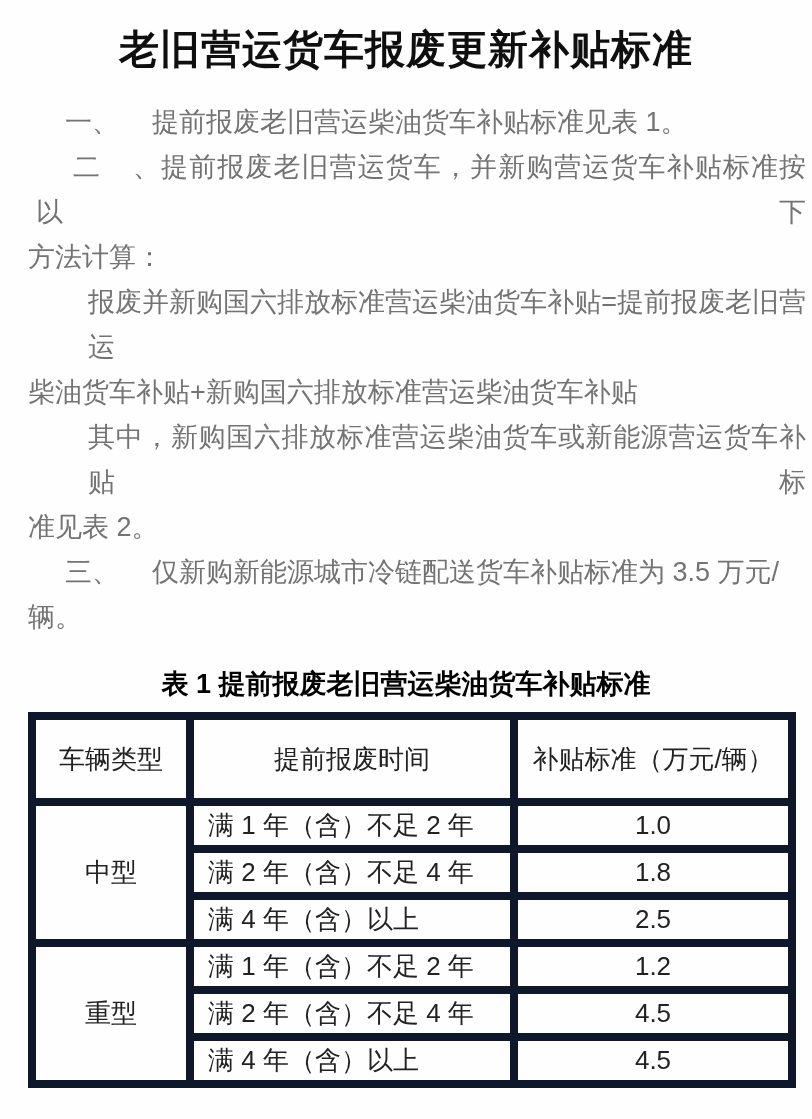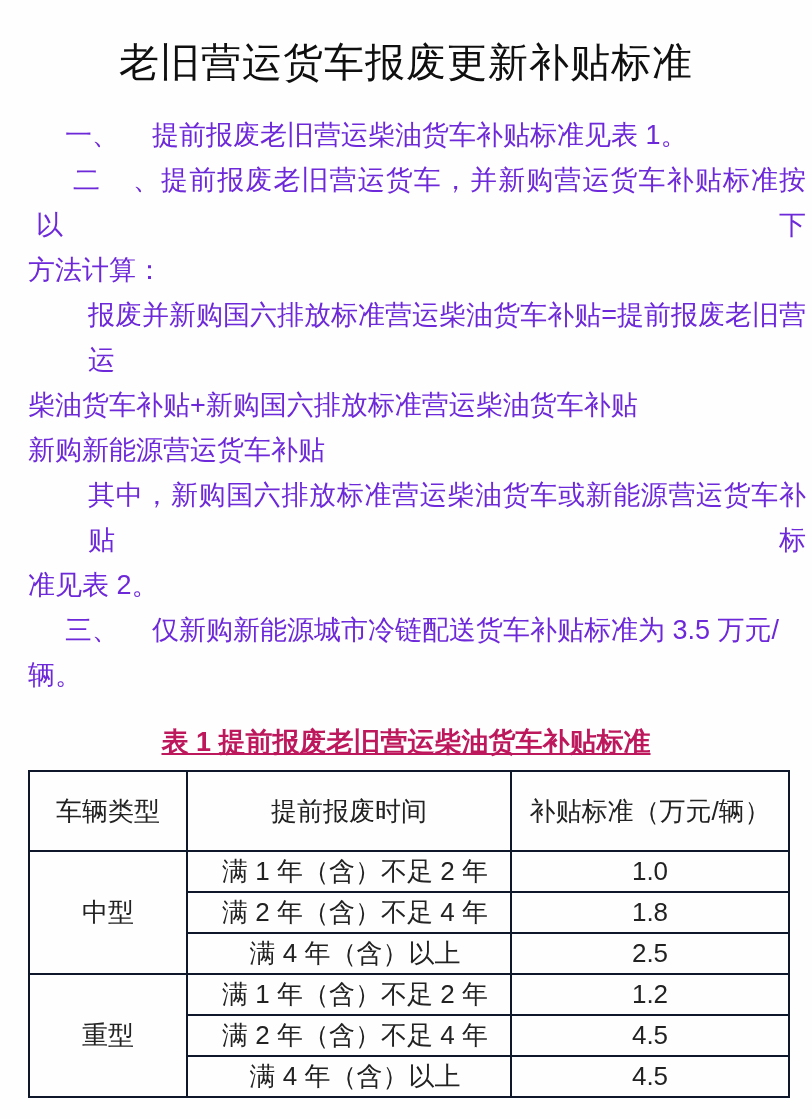--- a/index.html
+++ b/index.html
@@ -8,90 +8,88 @@
     width: 812px;
     height: 1119px;
     margin: 0 auto;
     background: #fefefe;
     overflow: hidden;
     font-family: "Liberation Sans", "DejaVu Sans", sans-serif;
     color: #222222;
     box-sizing: border-box;
   }
   .doc-title {
-    margin-top: 33px;
+    margin-top: 20px;
     text-align: center;
     font-size: 40px;
     line-height: 58px;
-    font-weight: 400;
+    font-weight: 700;
     color: #0f0f0f;
     letter-spacing: 1px;
   }
   .doc-body {
     margin-top: 22px;
     padding-left: 28px;
     padding-right: 6px;
   }
   .line {
     font-size: 27px;
     line-height: 45px;
     white-space: pre-wrap;
-    color: #6d28d9;
+    color: #737373;
   }
   .line .marker {
     display: inline-block;
     width: 87px;
     margin-left: 37px;
   }
   .line.indent { padding-left: 52px; }
   .line.fill {
     text-align: justify;
     text-align-last: justify;
     margin-left: 8px;
   }
   .caption {
     text-align: center;
     font-size: 27px;
     font-weight: 600;
-    color: #be185d;
-    text-decoration: underline;
+    color: #000000;
   }
   .caption.t1 { margin-top: 26px; margin-bottom: 10px; line-height: 36px; }
   table {
     border-collapse: collapse;
     table-layout: fixed;
     margin-left: 28px;
   }
   th, td {
-    border: 2px solid #0f172a;
+    border: 8px solid #0f172a;
     font-weight: 400;
     text-align: center;
     vertical-align: middle;
     padding: 2px;
     overflow: hidden;
   }
   .tbl1 { width: 760px; }
   .tbl1 th { height: 74px; font-size: 26px; }
   .tbl1 td { height: 27px; font-size: 26px; }
-  .tbl1 td.period { text-align: center; padding-left: 14px; white-space: nowrap; }
+  .tbl1 td.period { text-align: left; padding-left: 14px; white-space: nowrap; }
 </style>
 </head>
 <body>
 
 <div class="page">
 
   <div class="doc-title">老旧营运货车报废更新补贴标准</div>
 
   <div class="doc-body">
     <div class="line"><span class="marker">一、</span><span>提前报废老旧营运柴油货车补贴标准见表 1。</span></div>
     <div class="line fill"><span class="marker">二、</span><span>提前报废老旧营运货车，并新购营运货车补贴标准按以下</span></div>
     <div class="line"><span>方法计算：</span></div>
     <div class="line indent fill"><span>报废并新购国六排放标准营运柴油货车补贴=提前报废老旧营运</span></div>
     <div class="line"><span>柴油货车补贴+新购国六排放标准营运柴油货车补贴</span></div>
-    <div class="line"><span>新购新能源营运货车补贴</span></div>
     <div class="line indent fill"><span>其中，新购国六排放标准营运柴油货车或新能源营运货车补贴标</span></div>
     <div class="line"><span>准见表 2。</span></div>
     <div class="line"><span class="marker">三、</span><span>仅新购新能源城市冷链配送货车补贴标准为 3.5 万元/辆。</span></div>
   </div>
 
   <div class="caption t1">表 1 提前报废老旧营运柴油货车补贴标准</div>
 
   <table class="tbl1">
     <colgroup>
         <col style="width:158px">

